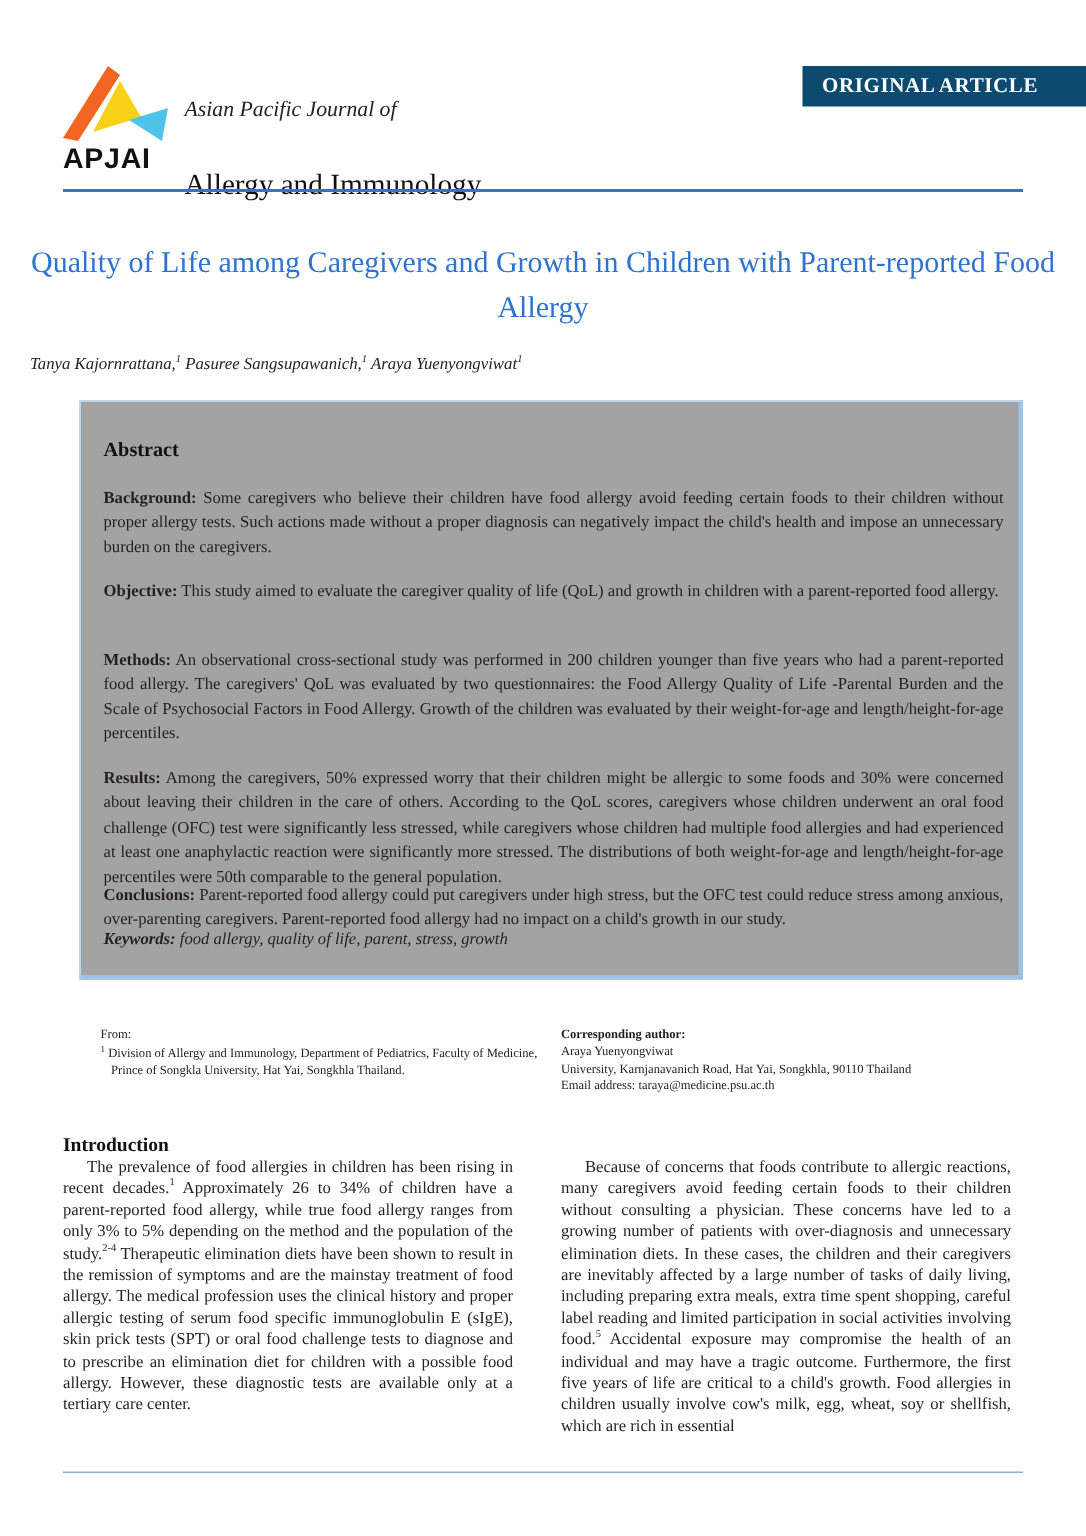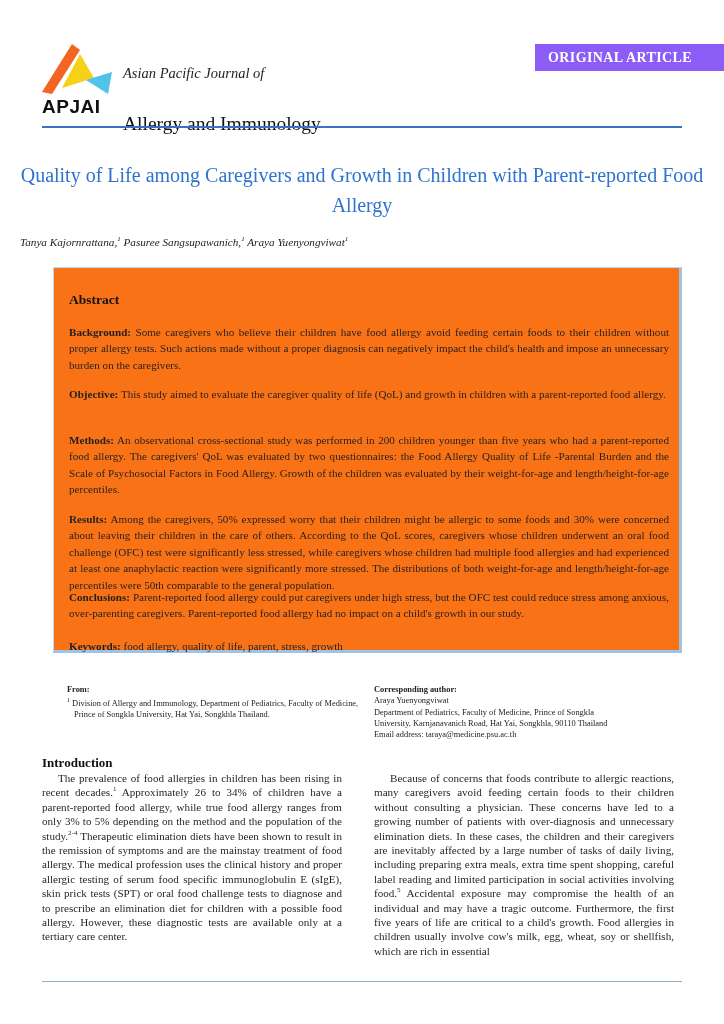--- a/index.html
+++ b/index.html
@@ -5,41 +5,41 @@
   * { margin: 0; padding: 0; box-sizing: border-box; }
   html, body { width: 724px; height: 1024px; background: #ffffff; overflow: hidden; }
   body { position: relative; font-family: "Liberation Serif", "DejaVu Serif", serif; color: #231f20; }
 
   .logo { position: absolute; left: 42px; top: 42px; width: 74px; height: 76px; }
   .logo svg { position: absolute; left: 0; top: 0; }
   .logo-text { position: absolute; left: 0; top: 54px; font-family: "Liberation Sans", "DejaVu Sans", sans-serif; font-weight: bold; font-size: 19px; letter-spacing: 0.5px; color: #111; }
   .journal-line1 { position: absolute; left: 123px; top: 65px; font-style: italic; font-size: 14.5px; color: #222; }
   .journal-line2 { position: absolute; left: 123px; top: 84px; font-size: 19.5px; color: #111; margin-top: 29px; }
 
-  .article-badge { position: absolute; left: 535px; top: 44px; width: 189px; height: 27px; background: #8b5cf6; color: #ffffff; font-weight: bold; font-size: 14px; letter-spacing: 0.4px; padding-left: 13px; line-height: 27px; }
+  .article-badge { position: absolute; left: 535px; top: 44px; width: 189px; height: 27px; background: #0c4a6e; color: #ffffff; font-weight: bold; font-size: 14px; letter-spacing: 0.4px; padding-left: 13px; line-height: 27px; }
 
   .header-rule { position: absolute; left: 42px; top: 126px; width: 640px; height: 2px; background: #3a72c4; }
 
   .title { position: absolute; left: 20px; top: 160px; width: 684px; text-align: center; font-weight: normal; font-size: 20px; line-height: 30px; color: #2e73cf; }
   .authors { position: absolute; left: 20px; top: 235px; width: 684px; text-align: left; font-style: italic; font-size: 11.2px; color: #222; }
   .authors sup { font-size: 7px; }
 
-  .abstract-box { position: absolute; left: 53px; top: 267px; width: 629px; height: 386px; background: #f97316; border: 1px solid #b9d9f1; border-right: 3px solid #9dc3e6; border-bottom: 3px solid #9dc3e6; }
+  .abstract-box { position: absolute; left: 53px; top: 267px; width: 629px; height: 386px; background: #a3a3a3; border: 1px solid #b9d9f1; border-right: 3px solid #9dc3e6; border-bottom: 3px solid #9dc3e6; }
   .abstract-heading { position: absolute; left: 15px; top: 24px; font-weight: bold; font-size: 13.5px; color: #111; }
   .abs-para { position: absolute; left: 15px; width: 600px; font-size: 11.1px; line-height: 16.4px; text-align: justify; color: #231f20; }
   .abs-para b { font-weight: bold; }
   .p-bg { top: 56px; }
   .p-obj { top: 118px; }
   .p-meth { top: 164px; }
   .p-res { top: 243px; }
   .p-conc { top: 321px; }
-  .p-kw { top: 370px; }
+  .p-kw { top: 350px; font-style: italic; }
 
   .from-block { position: absolute; left: 67px; top: 684px; width: 300px; font-size: 8.4px; line-height: 11.3px; color: #222; }
-  .from-label { font-weight: bold; }
+  .from-label { font-weight: normal; }
   .aff { padding-left: 7px; text-indent: -7px; }
   .aff sup { font-size: 6px; }
   .corr-block { position: absolute; left: 374px; top: 684px; width: 320px; font-size: 8.4px; line-height: 11.3px; color: #222; }
   .corr-label { font-weight: bold; }
 
   .intro-heading { position: absolute; left: 42px; top: 755px; font-weight: bold; font-size: 13px; color: #111; }
   .col { position: absolute; width: 300px; font-size: 11.1px; line-height: 14.4px; text-align: justify; text-indent: 16px; color: #231f20; }
   .col sup { font-size: 7px; line-height: 0; }
   .col-left { left: 42px; top: 771px; }
   .col-right { left: 374px; top: 771px; }
@@ -80,21 +80,20 @@
   <p class="abs-para p-kw"><b>Keywords:</b> <span>food allergy, quality of life, parent, stress, growth</span></p>
 </div>
 
 <div class="from-block">
   <div class="from-label">From:</div>
   <div class="aff"><sup>1</sup> <span>Division of Allergy and Immunology, Department of Pediatrics, Faculty of Medicine, Prince of Songkla University, Hat Yai, Songkhla Thailand.</span></div>
 </div>
 <div class="corr-block">
   <div class="corr-label">Corresponding author:</div>
   <div>Araya Yuenyongviwat</div>
-  <div>Department of Pediatrics, Faculty of Medicine, Prince of Songkla</div>
   <div>University, Karnjanavanich Road, Hat Yai, Songkhla, 90110 Thailand</div>
   <div>Email address: taraya@medicine.psu.ac.th</div>
 </div>
 
 <h2 class="intro-heading">Introduction</h2>
 <p class="col col-left"><span>The prevalence of food allergies in children has been rising in recent decades.</span><sup>1</sup><span> Approximately 26 to 34% of children have a parent-reported food allergy, while true food allergy ranges from only 3% to 5% depending on the method and the population of the study.</span><sup>2-4</sup><span> Therapeutic elimination diets have been shown to result in the remission of symptoms and are the mainstay treatment of food allergy. The medical profession uses the clinical history and proper allergic testing of serum food specific immunoglobulin E (sIgE), skin prick tests (SPT) or oral food challenge tests to diagnose and to prescribe an elimination diet for children with a possible food allergy. However, these diagnostic tests are available only at a tertiary care center.</span></p>
 <p class="col col-right"><span>Because of concerns that foods contribute to allergic reactions, many caregivers avoid feeding certain foods to their children without consulting a physician. These concerns have led to a growing number of patients with over-diagnosis and unnecessary elimination diets. In these cases, the children and their caregivers are inevitably affected by a large number of tasks of daily living, including preparing extra meals, extra time spent shopping, careful label reading and limited participation in social activities involving food.</span><sup>5</sup><span> Accidental exposure may compromise the health of an individual and may have a tragic outcome. Furthermore, the first five years of life are critical to a child's growth. Food allergies in children usually involve cow's milk, egg, wheat, soy or shellfish, which are rich in essential</span></p>
 
 <div class="footer-rule"></div>
 

